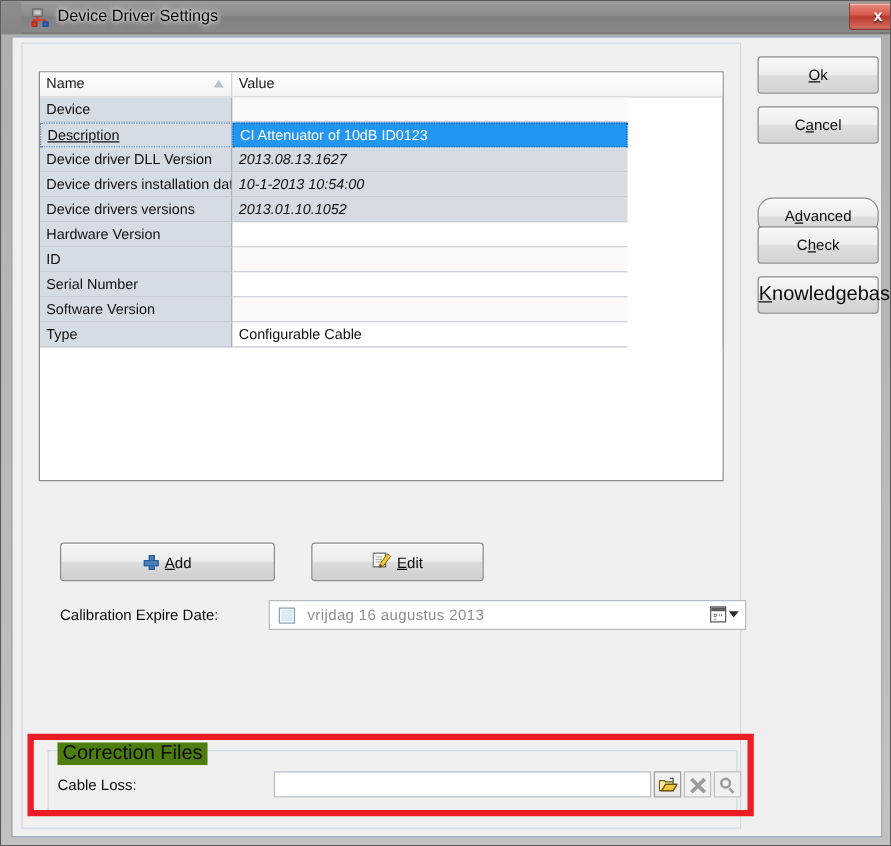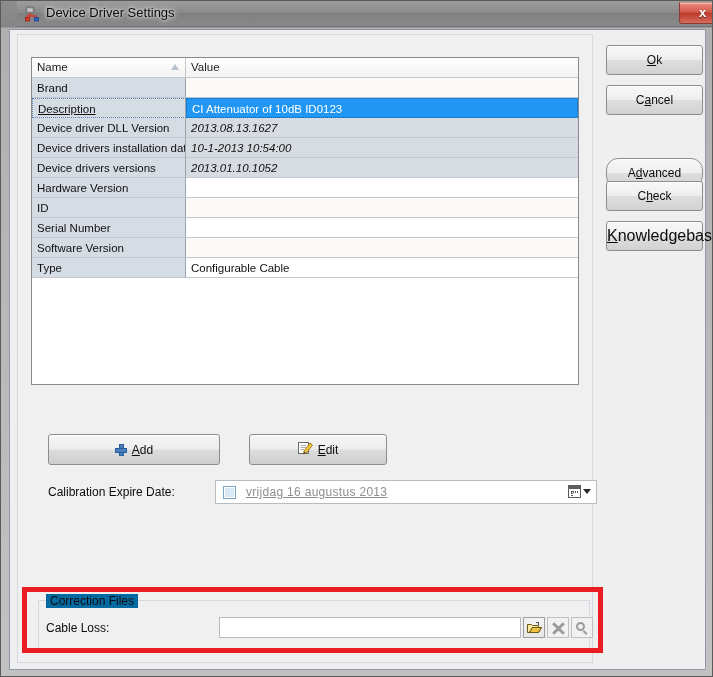--- a/index.html
+++ b/index.html
@@ -147,21 +147,21 @@
     overflow: hidden;
     white-space: nowrap;
     border-bottom: 1px solid #c2c8cf;
   }
   .cell-name {
     width: 154px;
     background: #d6dce4;
     border-right: 1px solid #9aa4ae;
   }
   .cell-value {
-    width: 392px;
+    width: 316px;
     background: #ffffff;
   }
   .grid-row.alt .cell-value { background: #d7dce2; font-style: italic; }
   .grid-row.alt2 .cell-value { background: #fbfaf9; }
   .grid-row.selected .cell-name {
     background: #d6dce4;
     border: 1px dotted #5b82b0;
     border-right: 1px solid #9aa4ae;
     text-decoration: underline;
   }
@@ -253,21 +253,20 @@
     position: absolute; left: 1px; top: 1px;
     width: 9px; height: 9px; display: block;
     background: #dbe9f4;
   }
   #dp-text {
     position: absolute;
     left: 30px; top: 4px;
     font-size: 12px;
     color: #8e8e8e;
     letter-spacing: 0.3px;
-    text-decoration: underline;
   }
   #dp-dropdown {
     position: absolute;
     right: 5px; top: 4px;
     display: flex; align-items: center; gap: 2px;
     cursor: pointer;
   }
   .ico-cal {
     position: relative;
     width: 13px; height: 13px;
@@ -306,22 +305,22 @@
     position: absolute;
     left: 20px; top: 565px;
     width: 552px; height: 49px;
     border: 1px solid #d3dae2;
     box-sizing: border-box;
   }
   #corr-legend {
     position: absolute;
     left: 28px; top: 559px;
     padding: 0 4px;
-    background: #0369a1;
-    font-size: 12px;
+    background: #4d7c0f;
+    font-size: 16px;
     color: #0c0c0c;
   }
   #cable-label {
     position: absolute;
     left: 28px; top: 586px;
     font-size: 12px;
     color: #0c0c0c;
   }
   #cable-input {
     position: absolute;
@@ -437,21 +436,21 @@
           <div class="gh-cell gh-name">
             <span>Name</span>
             <span class="sort-arrow"></span>
           </div>
           <div class="gh-cell gh-value">
             <span>Value</span>
           </div>
         </div>
 
         <div class="grid-row">
-          <div class="cell cell-name">Brand</div>
+          <div class="cell cell-name">Device</div>
           <div class="cell cell-value alt2" style="background:#fbfaf9"></div>
         </div>
 
         <div class="grid-row selected">
           <div class="cell cell-name">Description</div>
           <div class="cell cell-value">CI Attenuator of 10dB ID0123</div>
         </div>
 
         <div class="grid-row alt">
           <div class="cell cell-name">Device driver DLL Version</div>

